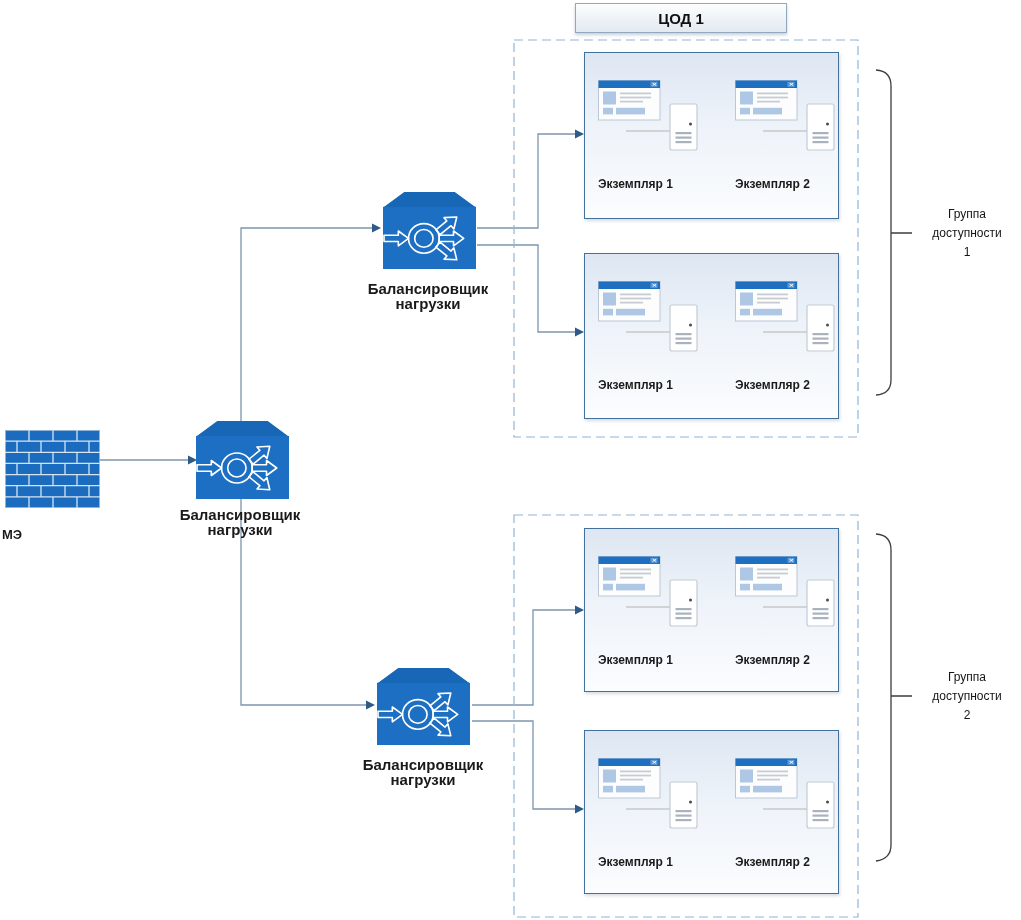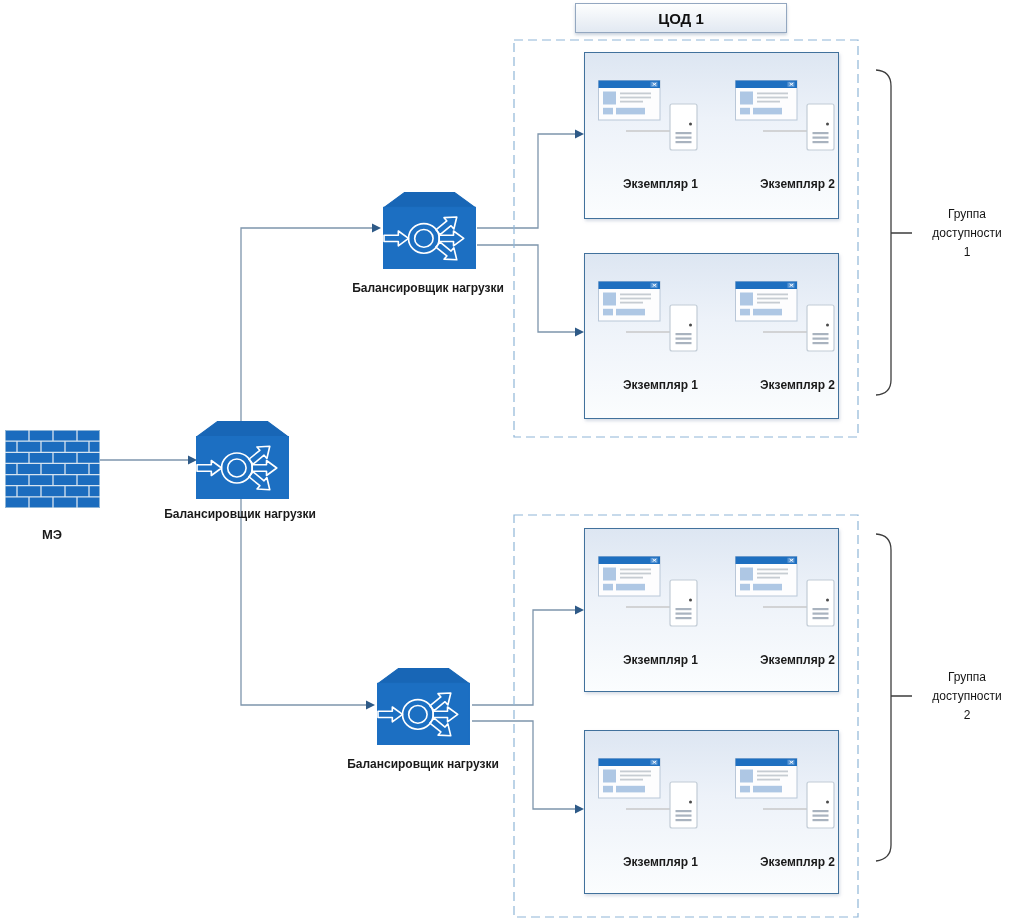--- a/index.html
+++ b/index.html
@@ -1,30 +1,30 @@
 <!DOCTYPE html>
 <html><head>
 <meta charset="utf-8">
 <style>
   html,body{margin:0;padding:0;background:#fff;}
   .canvas{position:relative;width:1021px;height:920px;background:#ffffff;
           font-family:"Liberation Sans",sans-serif;overflow:hidden;}
   .abs{position:absolute;}
   svg{display:block;}
-  .node-label{font-weight:bold;font-size:12px;color:#1a1a1a;text-align:center;line-height:15px;}
-  .fw-label{font-weight:bold;font-size:13px;color:#1a1a1a;text-align:center;}
+  .node-label{font-weight:bold;font-size:15px;color:#1a1a1a;text-align:center;line-height:15px;}
+  .fw-label{font-weight:bold;font-size:13px;color:#1a1a1a;}
   .dc-title{border:1px solid #93a7c0;background:linear-gradient(180deg,#fdfefe 0%,#eef2f7 55%,#e2e9f2 100%);
             box-shadow:0 2px 3px rgba(130,150,175,.45);
             display:flex;align-items:center;justify-content:center;
             font-weight:bold;font-size:15px;color:#111;}
   .inner-box{border:1px solid #41719c;
              background:linear-gradient(180deg,#dde6f2 0%,#edf2f9 40%,#fbfdfe 100%);
              box-shadow:1px 2px 3px rgba(140,155,180,.35);}
   .instance{position:absolute;width:100px;}
-  .inst-label{margin-top:25px;width:100px;text-align:right;font-weight:bold;font-size:12px;color:#1a1a1a;}
+  .inst-label{margin-top:25px;width:100px;text-align:left;font-weight:bold;font-size:12px;color:#1a1a1a;}
   .group-label{font-size:12px;color:#151515;text-align:center;line-height:19px;}
 </style>
 </head>
 <body>
 
 <div class="canvas">
 
   <svg width="0" height="0" style="position:absolute">
     <defs>
       <path id="barrow" d="M -12 -3.2 L 2 -3.2 L 2 -7.5 L 12 0 L 2 7.5 L 2 3.2 L -12 3.2 Z" fill="none" stroke="#ffffff" stroke-width="1.6" stroke-linejoin="round"></path>

